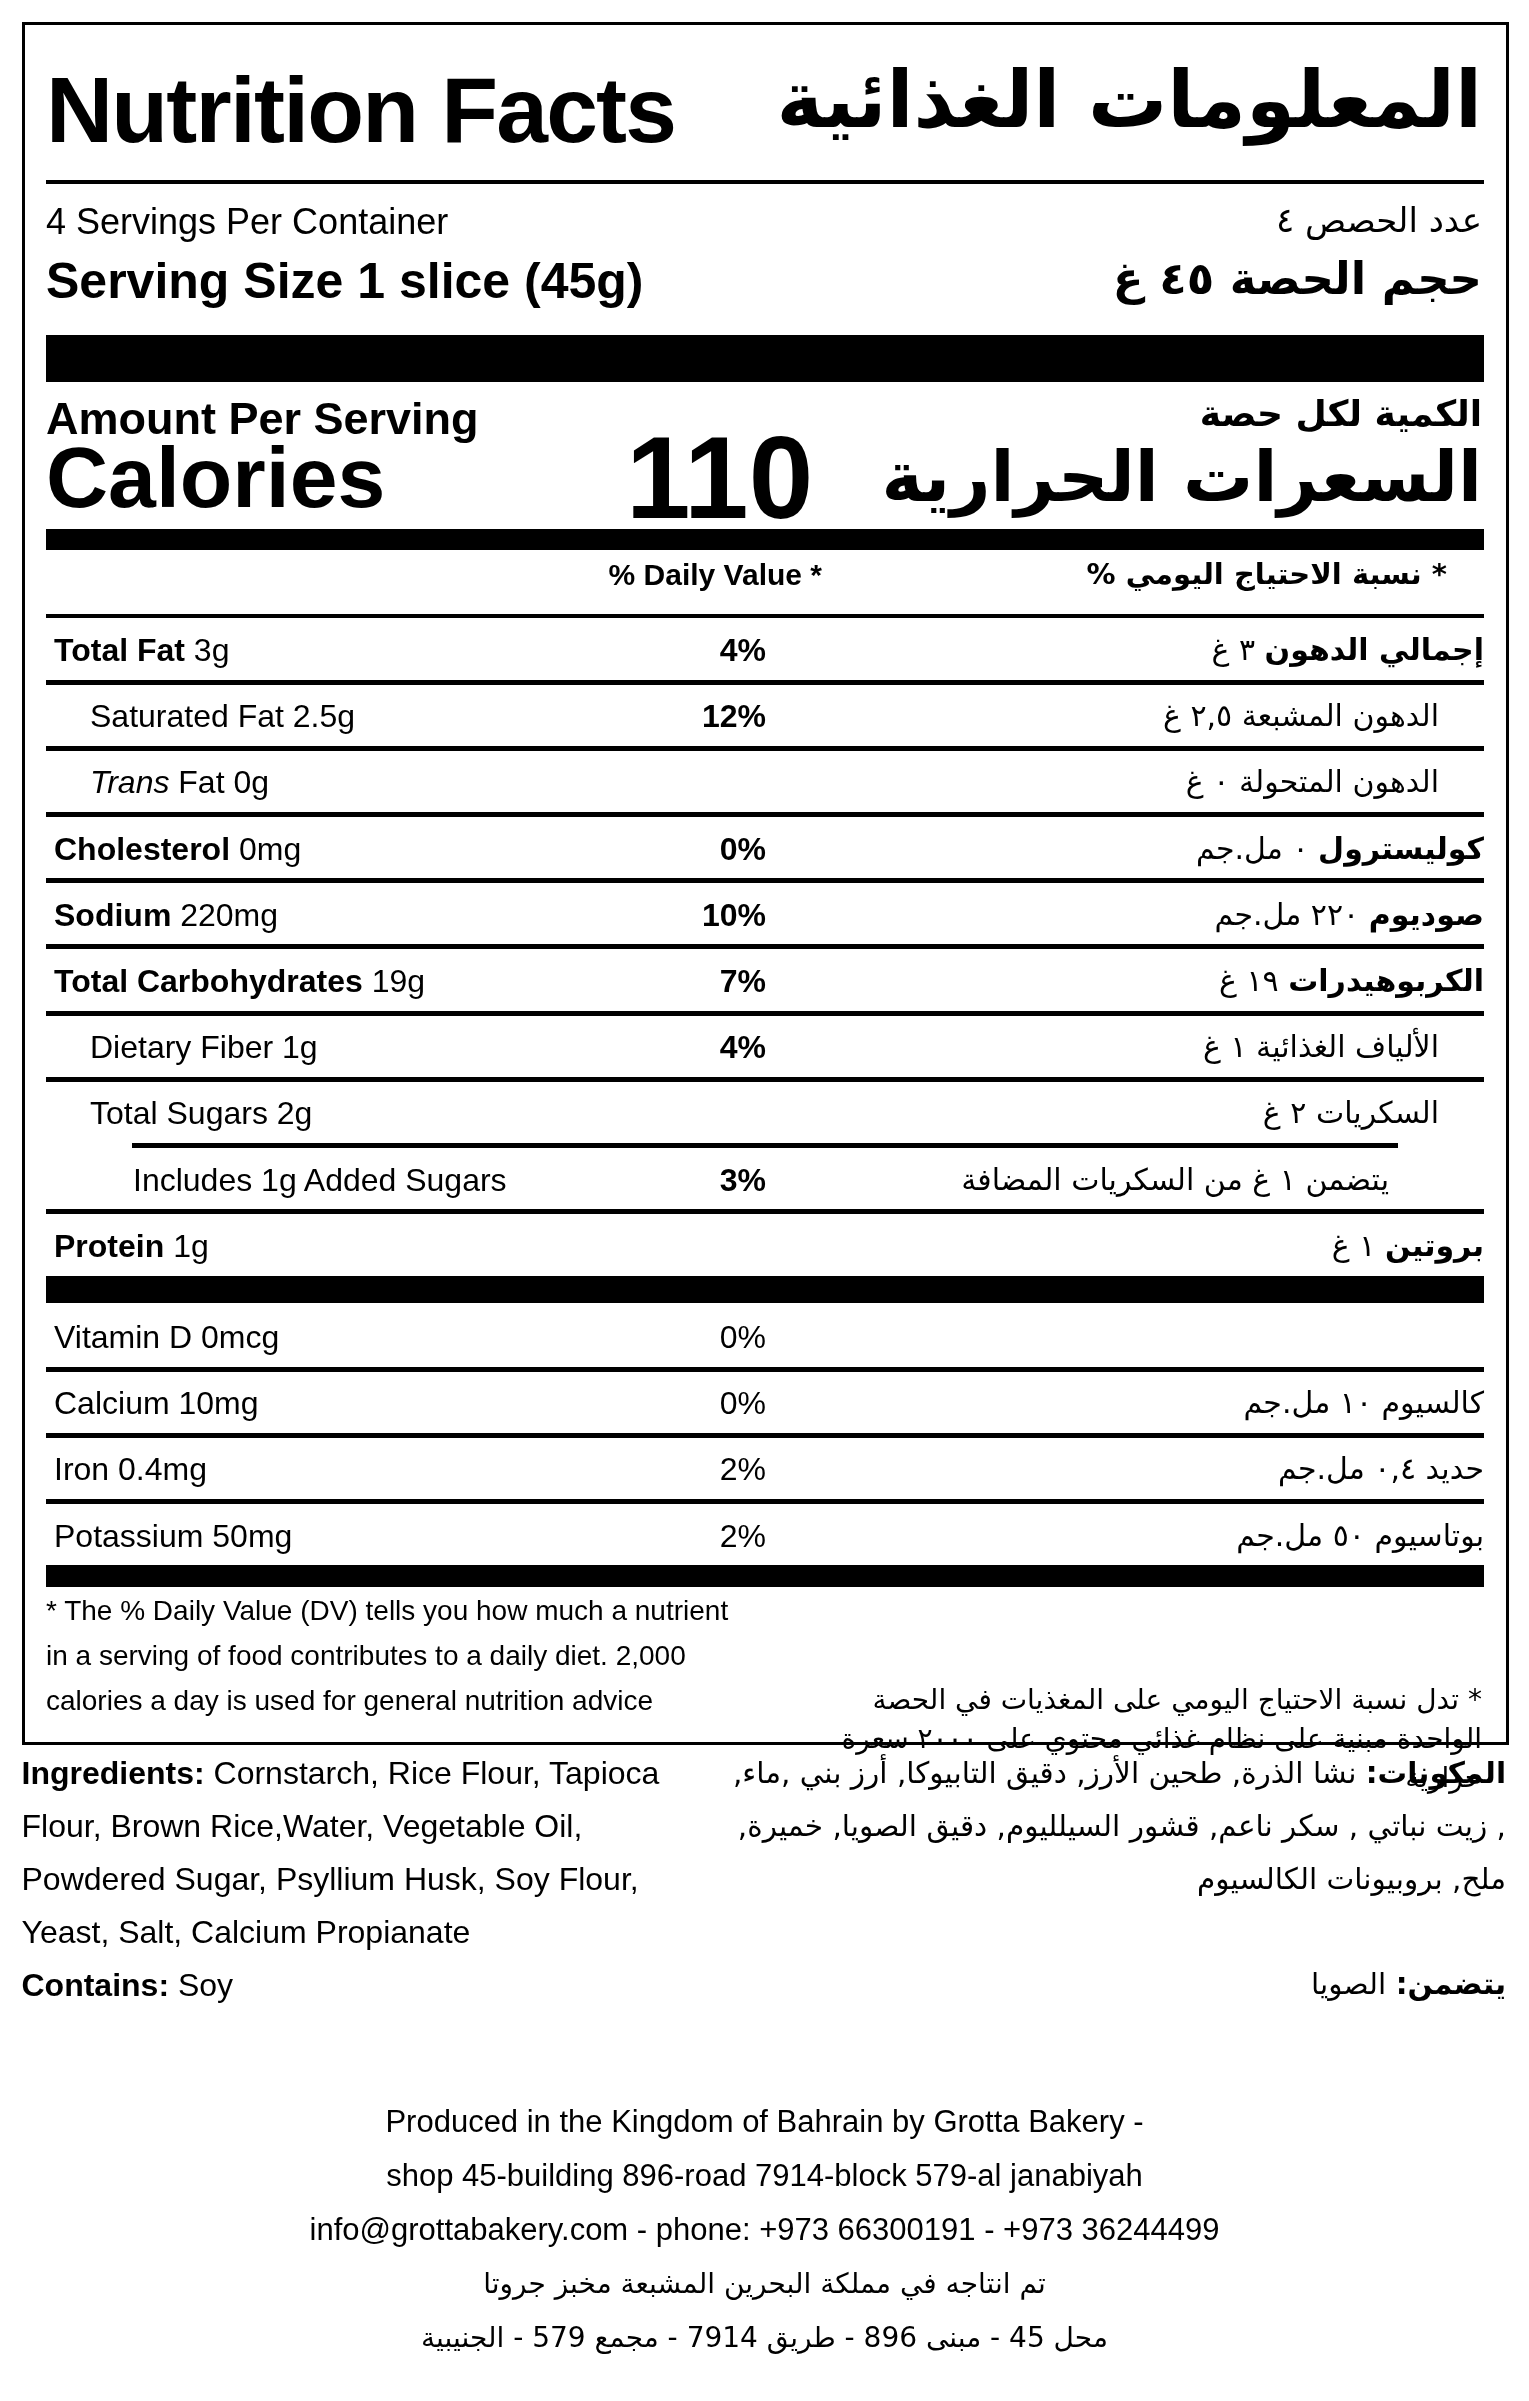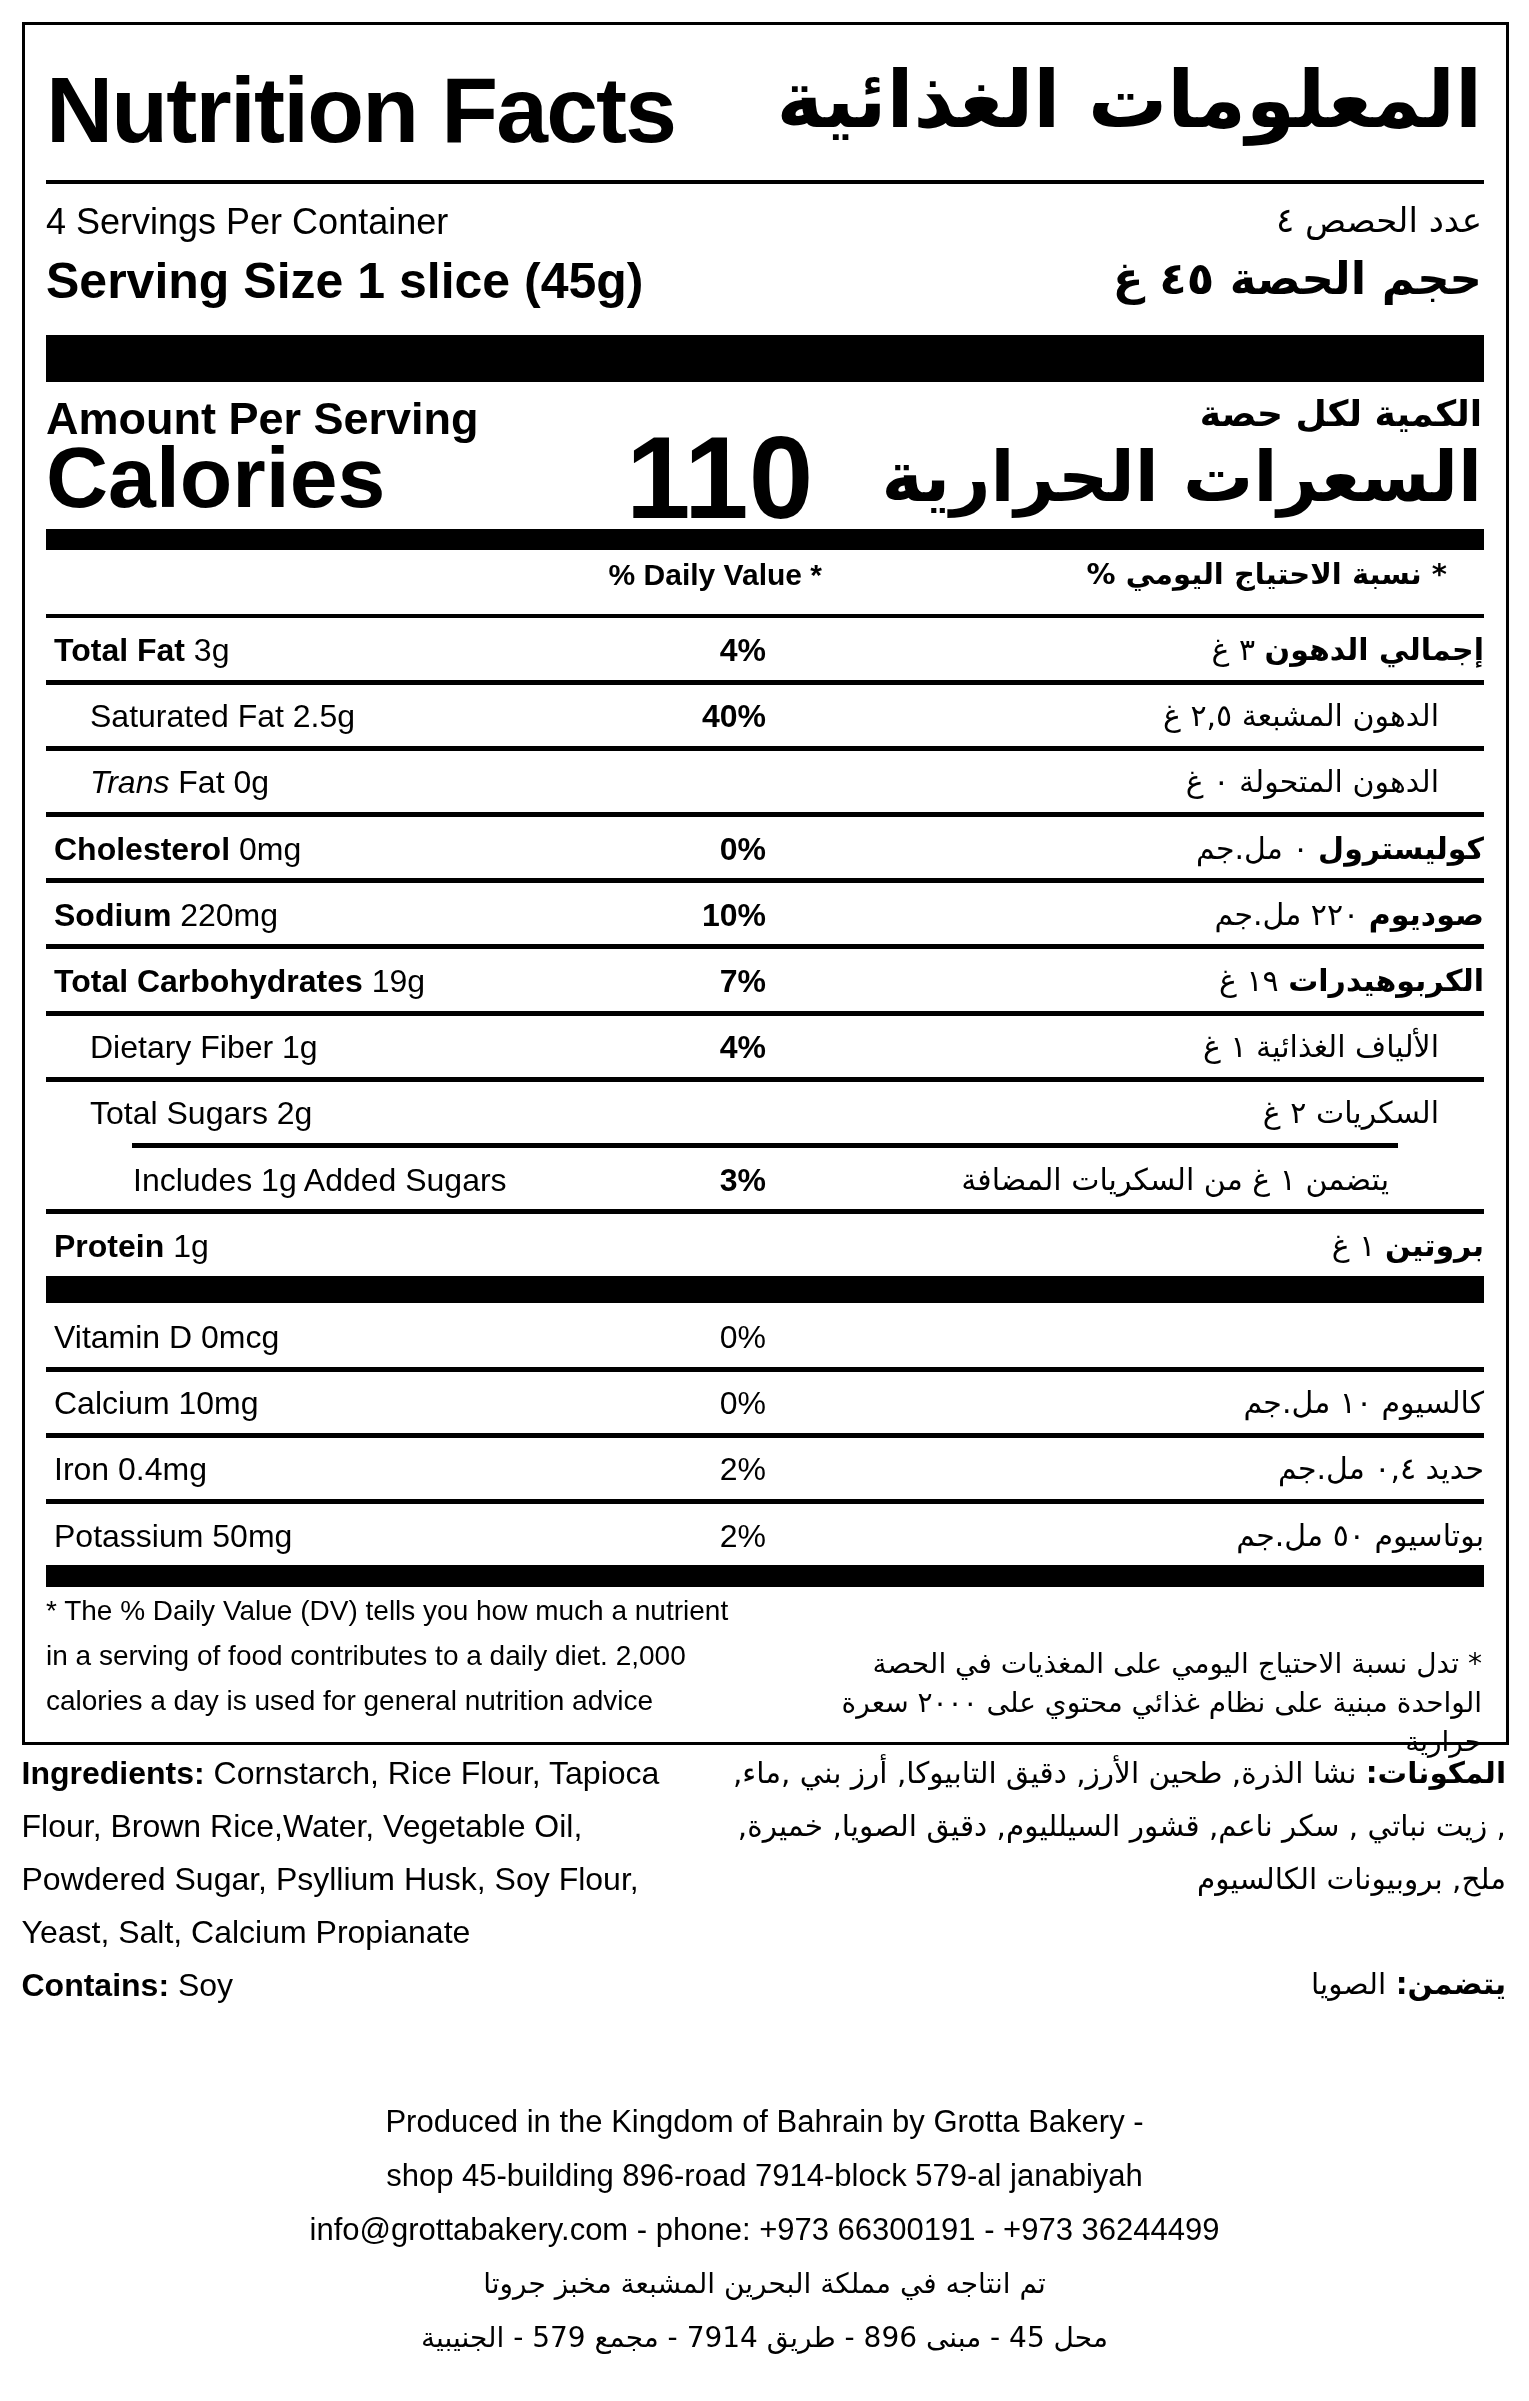--- a/index.html
+++ b/index.html
@@ -66,21 +66,21 @@
 
 <div class="row" style="top:617px;">
   <span class="en-t"><b>Total Fat</b> <span>3g</span></span>
   <span class="pct">4%</span>
   <span class="ar-t"><b>إجمالي الدهون</b> <span>٣ غ</span></span>
 </div>
 <div class="hr row-line" style="top:680px;"></div>
 
 <div class="row ind1" style="top:683px;">
   <span class="en-t">Saturated Fat 2.5g</span>
-  <span class="pct">40%</span>
+  <span class="pct">12%</span>
   <span class="ar-t">الدهون المشبعة ٢,٥ غ</span>
 </div>
 <div class="hr row-line" style="top:746px;"></div>
 
 <div class="row ind1" style="top:749px;">
   <span class="en-t"><i>Trans</i> <span>Fat 0g</span></span>
   <span class="ar-t">الدهون المتحولة ٠ غ</span>
 </div>
 <div class="hr row-line" style="top:812px;"></div>
 
@@ -158,21 +158,21 @@
   <span class="ar-t">بوتاسيوم ٥٠ مل.جم</span>
 </div>
 
 <div class="hr thick" style="top:1565px; height:22.4px;"></div>
 
 <div class="abs foot-en" style="left:46px; top:1588px;">
   <div>* The % Daily Value (DV) tells you how much a nutrient</div>
   <div>in a serving of food contributes to a daily diet. 2,000</div>
   <div>calories a day is used for general nutrition advice</div>
 </div>
-<div class="abs foot-ar" style="right:47px; top:1644px;">
+<div class="abs foot-ar" style="right:47px; top:1680px;">
   <div>* تدل نسبة الاحتياج اليومي على المغذيات في الحصة</div>
   <div>الواحدة مبنية على نظام غذائي محتوي على ٢٠٠٠ سعرة</div>
   <div>حرارية</div>
 </div>
 
 <div class="abs ingr" style="left:21.5px; top:1747px;">
   <div><b>Ingredients:</b><span> Cornstarch, Rice Flour, Tapioca</span></div>
   <div>Flour, Brown Rice,Water, Vegetable Oil,</div>
   <div>Powdered Sugar, Psyllium Husk, Soy Flour,</div>
   <div>Yeast, Salt, Calcium Propianate</div>

